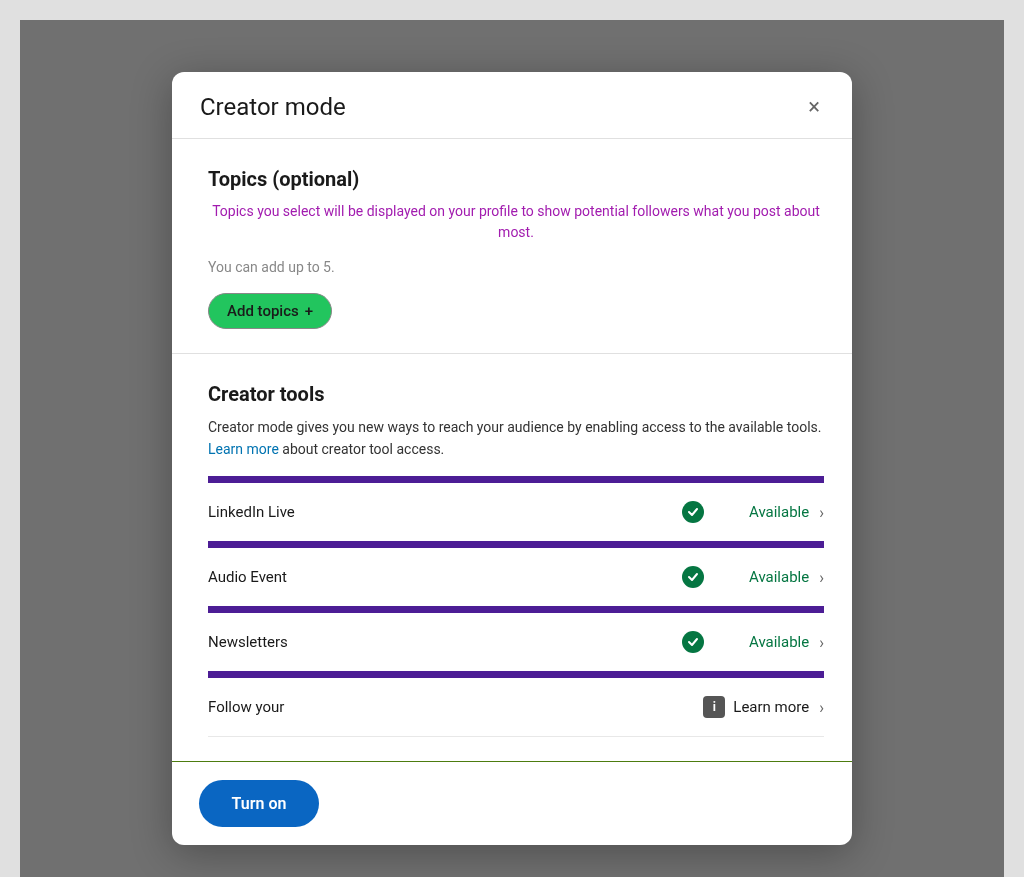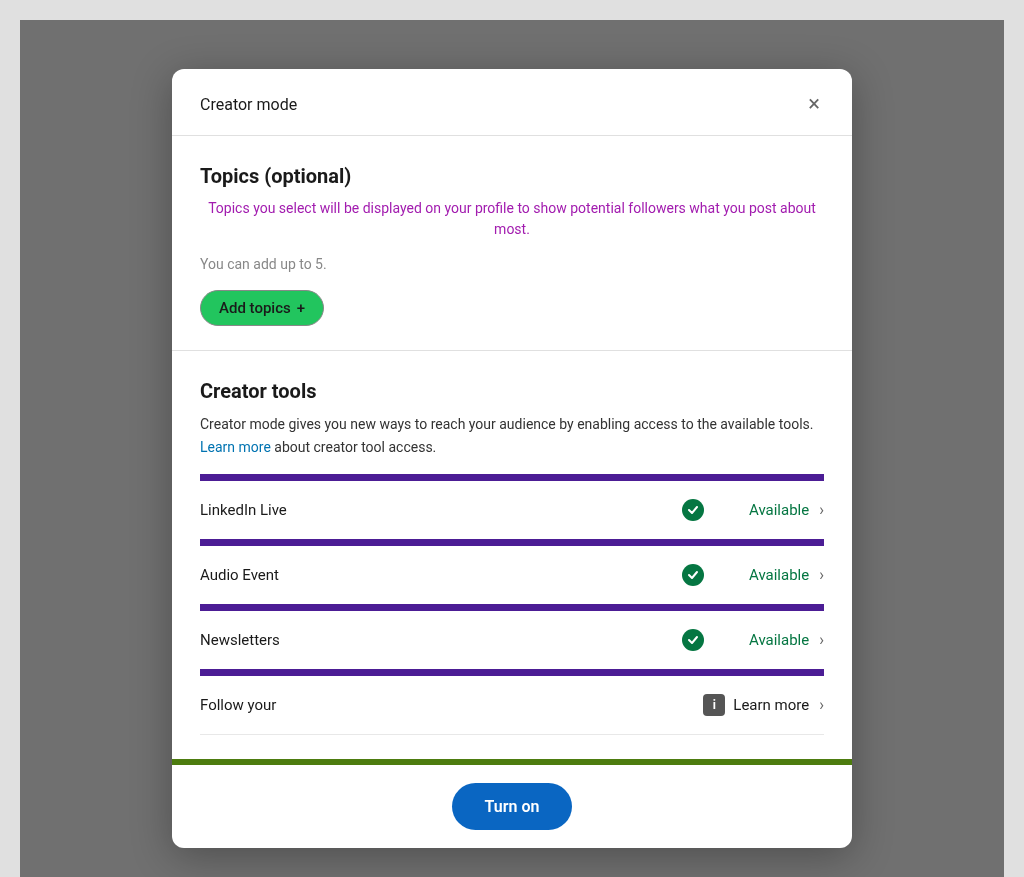--- a/index.html
+++ b/index.html
@@ -40,21 +40,21 @@
 
     .modal-header {
       display: flex;
       align-items: center;
       justify-content: space-between;
       padding: 20px 28px 16px 28px;
       border-bottom: 1px solid #e0e0e0;
     }
 
     .modal-title {
-      font-size: 16px;
+      font-size: 24px;
       font-weight: 400;
       color: #1a1a1a;
     }
 
     .close-btn {
       background: none;
       border: none;
       cursor: pointer;
       color: #666;
       font-size: 22px;
@@ -65,21 +65,21 @@
       justify-content: center;
     }
 
     .modal-body {
       flex: 1;
       overflow-y: auto;
       padding: 0;
     }
 
     .section {
-      padding: 28px 28px 24px 28px;
+      padding: 28px 28px 24px 36px;
     }
 
     .section + .section {
       border-top: 1px solid #e0e0e0;
     }
 
     .section-title {
       font-size: 20px;
       font-weight: 700;
       color: #1a1a1a;
@@ -193,22 +193,22 @@
 
     .chevron {
       color: #666;
       font-size: 16px;
       margin-left: 2px;
     }
 
     .modal-footer {
       padding: 18px 27px;
       display: flex;
-      justify-content: center;
-      border-top: 6px solid #4d7c0f;
+      justify-content: flex-start;
+      border-top: 1px solid #4d7c0f;
     }
 
     .turn-on-btn {
       background: #0a66c2;
       color: #fff;
       border: none;
       border-radius: 24px;
       padding: 14px 32px;
       font-size: 16px;
       font-weight: 600;

